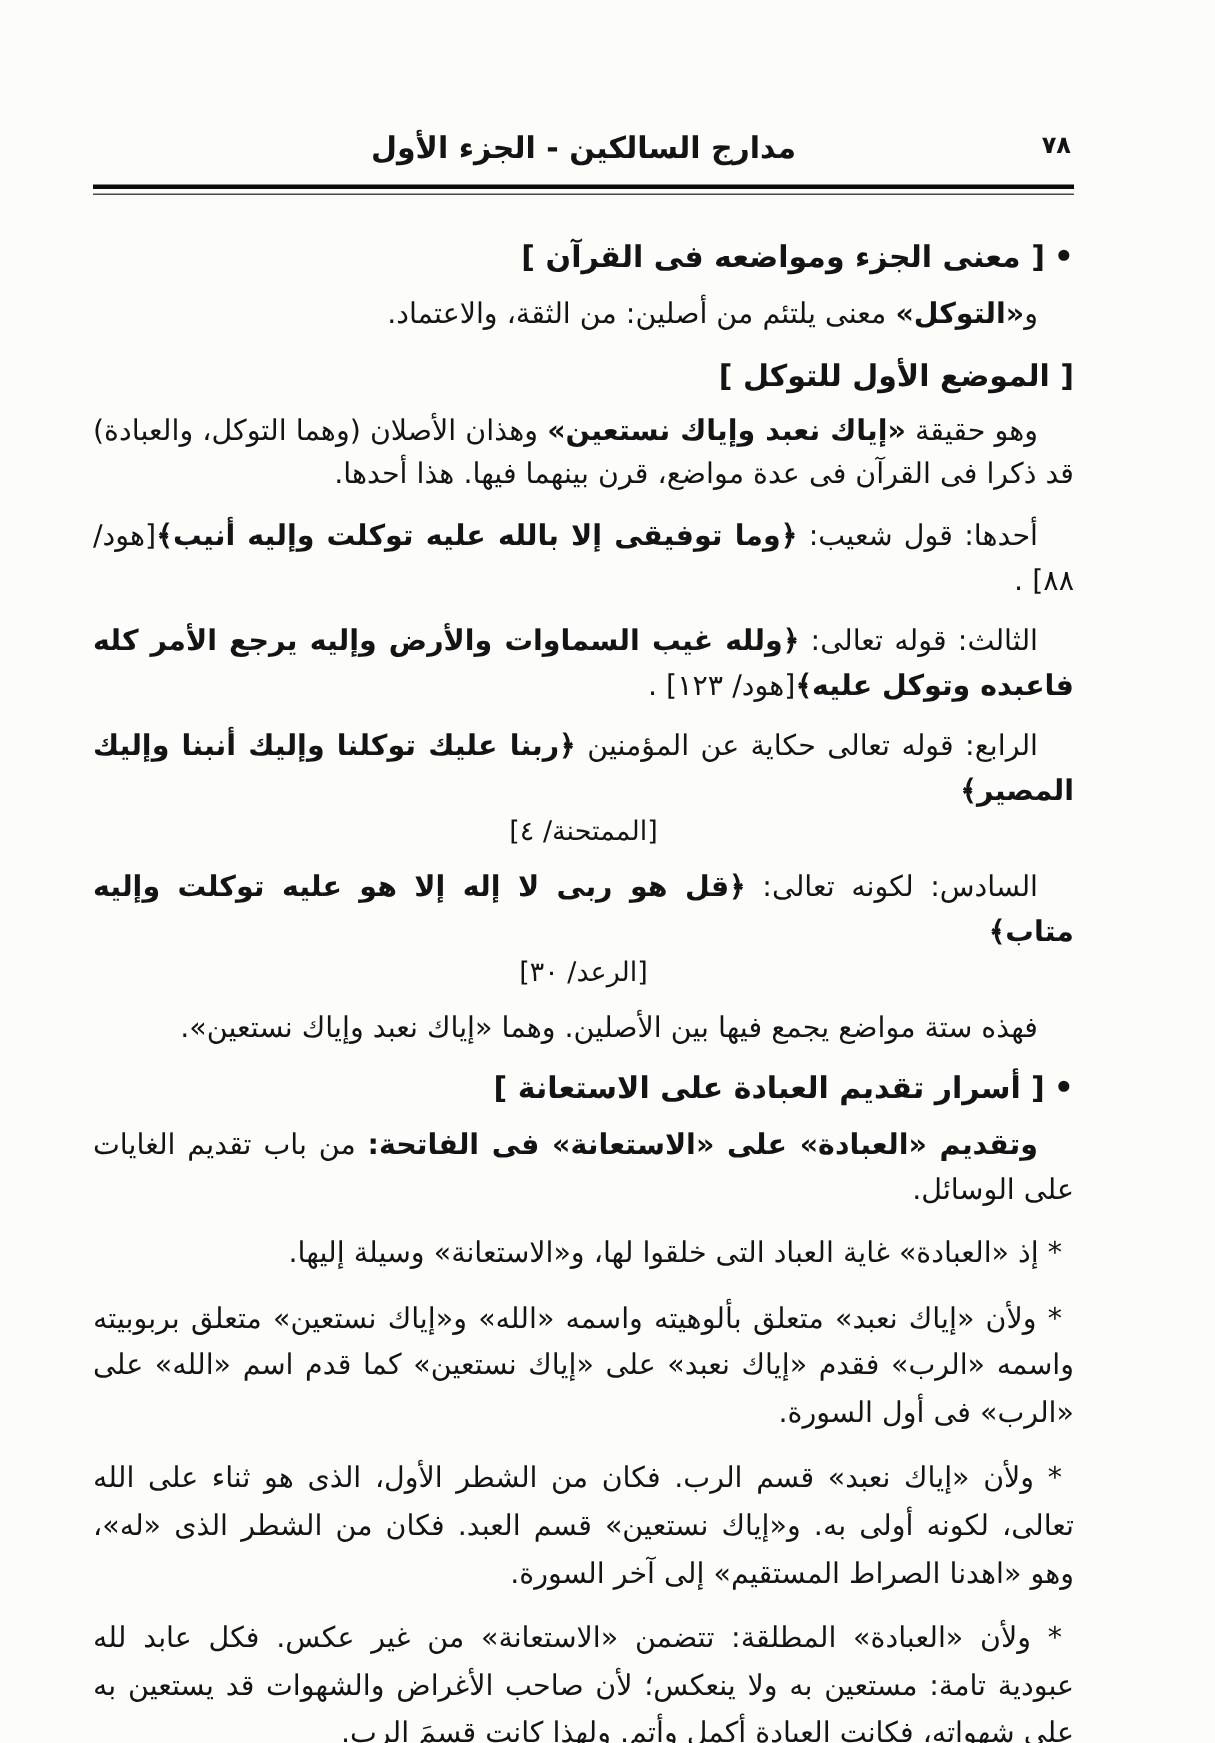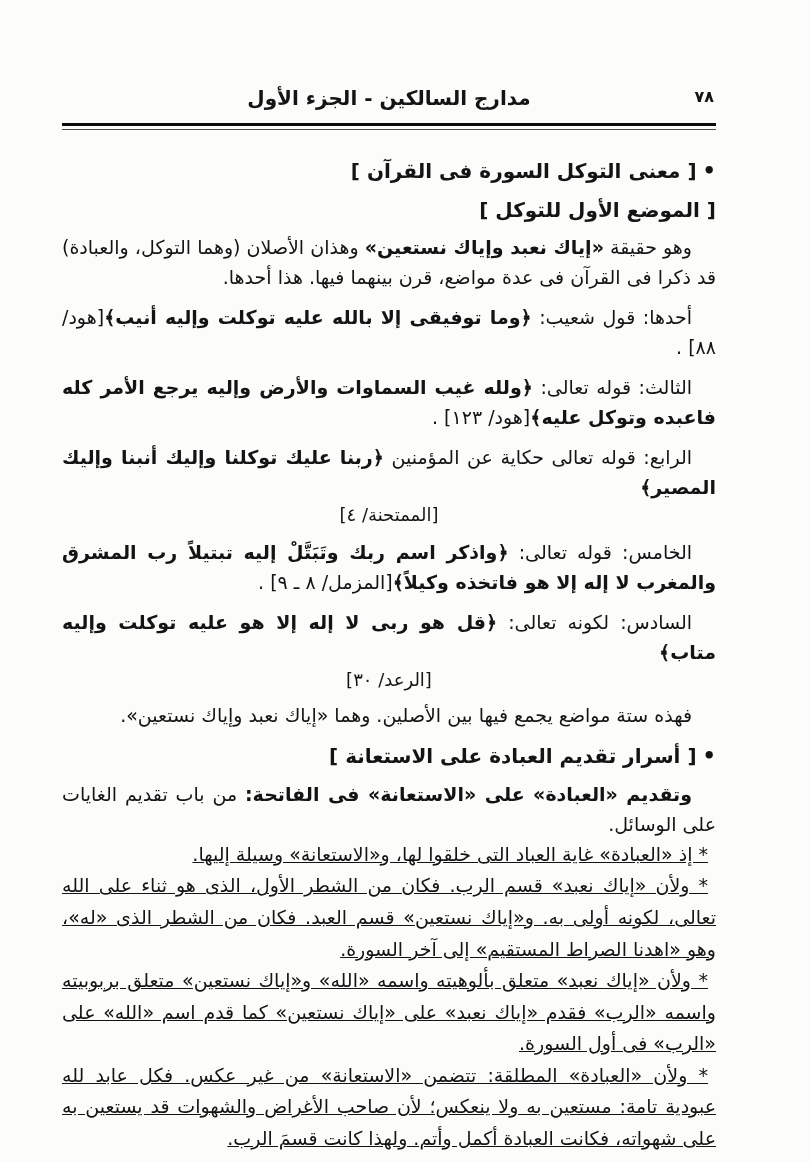--- a/index.html
+++ b/index.html
@@ -57,67 +57,67 @@
     text-align: justify;
     line-height: 1.58;
   }
   .ref {
     margin-top: 2px;
     text-align: center;
     font-size: 18px;
     line-height: 1.25;
   }
   .star {
+    margin-top: 12px;
     text-indent: 8px;
     text-align: justify;
     line-height: 1.66;
-    text-decoration: underline;
   }
 </style>
 </head>
 <body>
 
 <div class="page">
 
   <header>
     <div class="header-row">
       <span class="book-title">مدارج السالكين - الجزء الأول</span>
       <span class="page-number">٧٨</span>
     </div>
     <div class="header-rule"></div>
   </header>
 
   <main>
-    <p class="heading"><span class="bullet">•</span><span><span class="b">[ معنى التوكل السورة فى القرآن ]</span></span></p>
+    <p class="heading"><span class="bullet">•</span><span><span class="b">[ معنى الجزء ومواضعه فى القرآن ]</span></span></p>
 
+    <p class="para"><span>و</span><span class="b">«التوكل»</span><span> معنى يلتئم من أصلين: من الثقة، والاعتماد.</span></p>
 
     <p class="heading"><span class="b">[ الموضع الأول للتوكل ]</span></p>
 
     <p class="para"><span>وهو حقيقة </span><span class="b">«إياك نعبد وإياك نستعين»</span><span> وهذان الأصلان (وهما التوكل، والعبادة) قد ذكرا فى القرآن فى عدة مواضع، قرن بينهما فيها. هذا أحدها.</span></p>
 
     <p class="verse"><span>أحدها: قول شعيب: </span><span class="b">﴿وما توفيقى إلا بالله عليه توكلت وإليه أنيب﴾</span><span>[هود/ ٨٨] .</span></p>
 
     <p class="verse"><span>الثالث: قوله تعالى: </span><span class="b">﴿ولله غيب السماوات والأرض وإليه يرجع الأمر كله فاعبده وتوكل عليه﴾</span><span>[هود/ ١٢٣] .</span></p>
 
     <p class="verse"><span>الرابع: قوله تعالى حكاية عن المؤمنين </span><span class="b">﴿ربنا عليك توكلنا وإليك أنبنا وإليك المصير﴾</span></p>
     <p class="ref"><span>[الممتحنة/ ٤]</span></p>
 
-    <p class="verse"><span>الخامس: قوله تعالى: </span><span class="b">﴿واذكر اسم ربك وتَبَتَّلْ إليه تبتيلاً رب المشرق والمغرب لا إله إلا هو فاتخذه وكيلاً﴾</span><span>[المزمل/ ٨ ـ ٩] .</span></p>
 
     <p class="verse"><span>السادس: لكونه تعالى: </span><span class="b">﴿قل هو ربى لا إله إلا هو عليه توكلت وإليه متاب﴾</span></p>
     <p class="ref"><span>[الرعد/ ٣٠]</span></p>
 
     <p class="para"><span>فهذه ستة مواضع يجمع فيها بين الأصلين. وهما «إياك نعبد وإياك نستعين».</span></p>
 
     <p class="heading"><span class="bullet">•</span><span><span class="b">[ أسرار تقديم العبادة على الاستعانة ]</span></span></p>
 
     <p class="para"><span class="b">وتقديم «العبادة» على «الاستعانة» فى الفاتحة:</span><span> من باب تقديم الغايات على الوسائل.</span></p>
 
     <p class="star"><span>* إذ «العبادة» غاية العباد التى خلقوا لها، و«الاستعانة» وسيلة إليها.</span></p>
 
+    <p class="star"><span>* ولأن «إياك نعبد» متعلق بألوهيته واسمه «الله» و«إياك نستعين» متعلق بربوبيته واسمه «الرب» فقدم «إياك نعبد» على «إياك نستعين» كما قدم اسم «الله» على «الرب» فى أول السورة.</span></p>
+
     <p class="star"><span>* ولأن «إياك نعبد» قسم الرب. فكان من الشطر الأول، الذى هو ثناء على الله تعالى، لكونه أولى به. و«إياك نستعين» قسم العبد. فكان من الشطر الذى «له»، وهو «اهدنا الصراط المستقيم» إلى آخر السورة.</span></p>
-
-    <p class="star"><span>* ولأن «إياك نعبد» متعلق بألوهيته واسمه «الله» و«إياك نستعين» متعلق بربوبيته واسمه «الرب» فقدم «إياك نعبد» على «إياك نستعين» كما قدم اسم «الله» على «الرب» فى أول السورة.</span></p>
 
     <p class="star"><span>* ولأن «العبادة» المطلقة: تتضمن «الاستعانة» من غير عكس. فكل عابد لله عبودية تامة: مستعين به ولا ينعكس؛ لأن صاحب الأغراض والشهوات قد يستعين به على شهواته، فكانت العبادة أكمل وأتم. ولهذا كانت قسمَ الرب.</span></p>
   </main>
 
 </div>
 
 </body></html>

